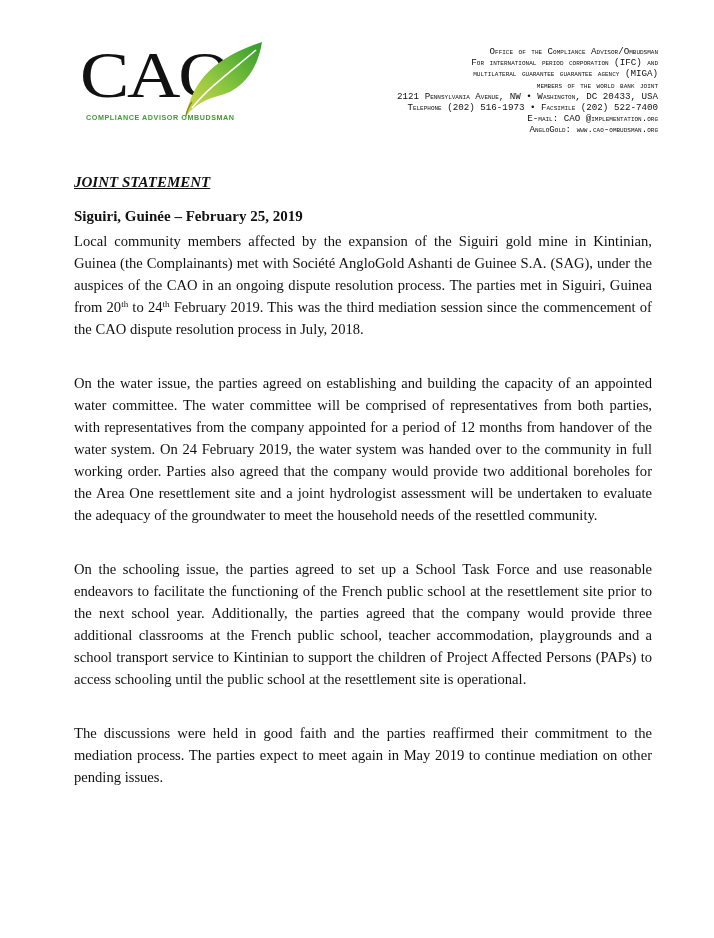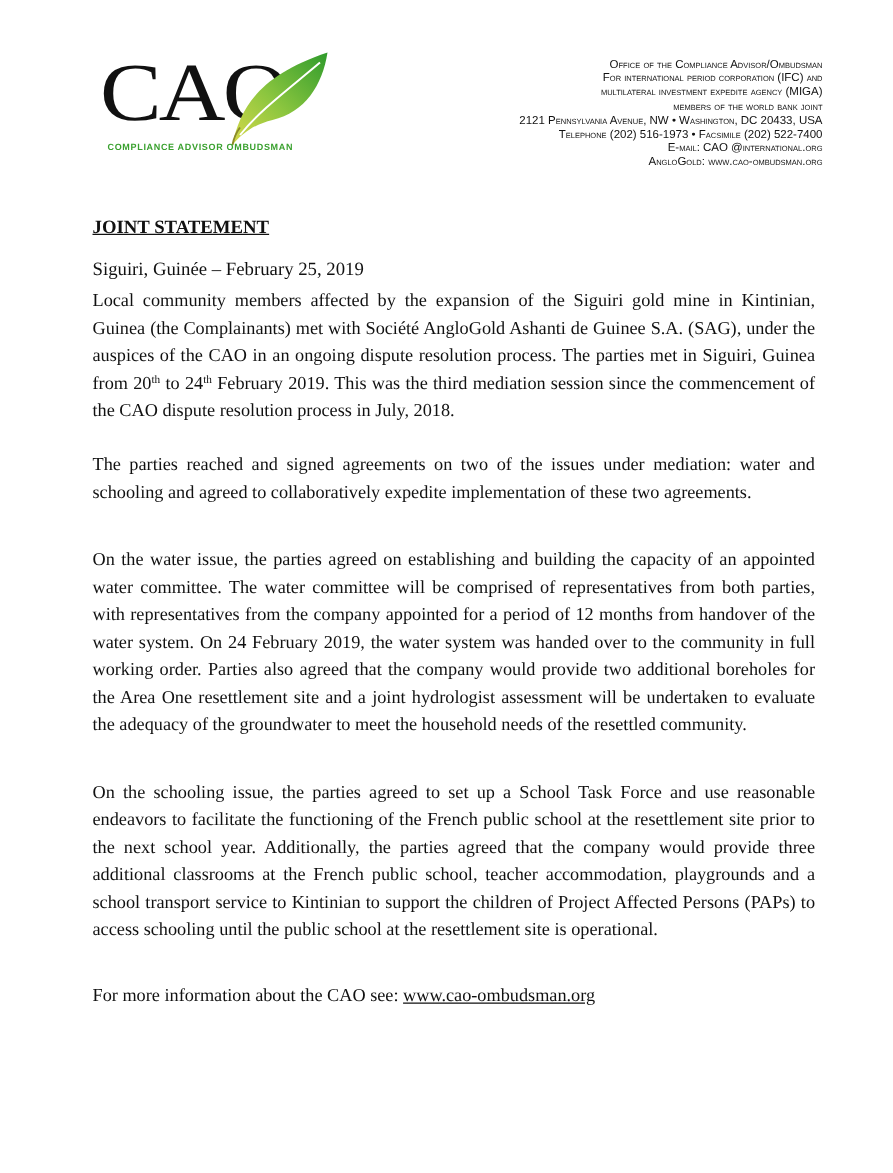--- a/index.html
+++ b/index.html
@@ -14,30 +14,30 @@
     color: #111; letter-spacing: -2px; transform: scaleX(1.12); transform-origin: left top;
   }
   .logo-leaf { position: absolute; left: 100px; top: 0px; width: 86px; height: 80px; }
   .logo-tag {
     position: absolute; left: 8px; top: 63px;
     font-family: "Liberation Sans", sans-serif; font-weight: bold;
     font-size: 7.2px; letter-spacing: 0.55px; color: #3aa12f; white-space: nowrap; margin-top: 12px;
   }
   .address {
     position: absolute; right: 56px; top: 46px; text-align: right;
-    font-family: Liberation Sans, sans-serif; font-size: 9.2px; line-height: 11.2px;
+    font-family: Liberation Mono, monospace; font-size: 9.2px; line-height: 11.2px;
     color: #111; font-variant: small-caps; white-space: nowrap;
   }
   .address div { margin: 0; }
   .content { position: absolute; left: 74px; top: 172px; width: 578px; }
   .title {
     font-weight: bold; font-size: 15px; text-decoration: underline;
-    line-height: 20px; margin: 0;
+    line-height: 20px; margin: 0; font-style: italic;
   }
-  .dateline { font-weight: normal; font-size: 15px; line-height: 20px; margin: 14px 0 0 0; }
+  .dateline { font-weight: bold; font-size: 15px; line-height: 20px; margin: 14px 0 0 0; }
   p.para {
     margin: 0; font-size: 14.6px; line-height: 22px; text-align: justify;
   }
   sup { font-size: 9px; line-height: 0; vertical-align: 5px; }
   a.link { color: #111; text-decoration: underline; }
 </style>
 </head>
 <body>
 
 <div class="logo">
@@ -53,39 +53,36 @@
     <path d="M8,78 C14,48 30,22 84,4 C80,30 66,52 40,58 C28,61 18,66 8,78 Z" fill="url(#lg)"></path>
     <path d="M14,70 C30,50 52,34 78,12" stroke="#ffffff" stroke-width="1.6" fill="none"></path>
     <path d="M8,78 C9,72 11,68 14,64" stroke="#8a8a2a" stroke-width="1.5" fill="none"></path>
   </svg>
   <div class="logo-tag">COMPLIANCE ADVISOR OMBUDSMAN</div>
 </div>
 
 <div class="address">
   <div>Office of the Compliance Advisor/Ombudsman</div>
   <div>For international period corporation (IFC) and</div>
-  <div>multilateral investment expedite agency (MIGA)</div>
+  <div>multilateral guarantee guarantee agency (MIGA)</div>
   <div>members of the world bank joint</div>
   <div>2121 Pennsylvania Avenue, NW • Washington, DC 20433, USA</div>
   <div>Telephone (202) 516-1973 • Facsimile (202) 522-7400</div>
-  <div>E-mail: CAO @international.org</div>
+  <div>E-mail: CAO @implementation.org</div>
   <div>AngloGold: www.cao-ombudsman.org</div>
 </div>
 
 <div class="content">
   <div class="title">JOINT STATEMENT</div>
   <div class="dateline">Siguiri, Guinée – February 25, 2019</div>
 
   <p class="para" style="margin-top:4px;">
     <span>Local community members affected by the expansion of the Siguiri gold mine in Kintinian, Guinea (the Complainants) met with Société AngloGold Ashanti de Guinee S.A. (SAG), under the auspices of the CAO in an ongoing dispute resolution process. The parties met in Siguiri, Guinea from 20</span><sup>th</sup><span> to 24</span><sup>th</sup><span> February 2019. This was the third mediation session since the commencement of the CAO dispute resolution process in July, 2018.</span>
   </p>
 
-  <p class="para" style="margin-top:21px;">The parties reached and signed agreements on two of the issues under mediation: water and schooling and agreed to collaboratively expedite implementation of these two agreements.</p>
 
   <p class="para" style="margin-top:32px;">On the water issue, the parties agreed on establishing and building the capacity of an appointed water committee. The water committee will be comprised of representatives from both parties, with representatives from the company appointed for a period of 12 months from handover of the water system. On 24 February 2019, the water system was handed over to the community in full working order. Parties also agreed that the company would provide two additional boreholes for the Area One resettlement site and a joint hydrologist assessment will be undertaken to evaluate the adequacy of the groundwater to meet the household needs of the resettled community.</p>
 
   <p class="para" style="margin-top:32px;">On the schooling issue, the parties agreed to set up a School Task Force and use reasonable endeavors to facilitate the functioning of the French public school at the resettlement site prior to the next school year. Additionally, the parties agreed that the company would provide three additional classrooms at the French public school, teacher accommodation, playgrounds and a school transport service to Kintinian to support the children of Project Affected Persons (PAPs) to access schooling until the public school at the resettlement site is operational.</p>
 
+  <p class="para" style="margin-top:32px;">The discussions were held in good faith and the parties reaffirmed their commitment to the mediation process. The parties expect to meet again in May 2019 to continue mediation on other pending issues.</p>
 
-  <p class="para" style="margin-top:31px;">
-    <span>For more information about the CAO see: </span><a class="link">www.cao-ombudsman.org</a>
-  </p>
 </div>
 
 </body></html>

